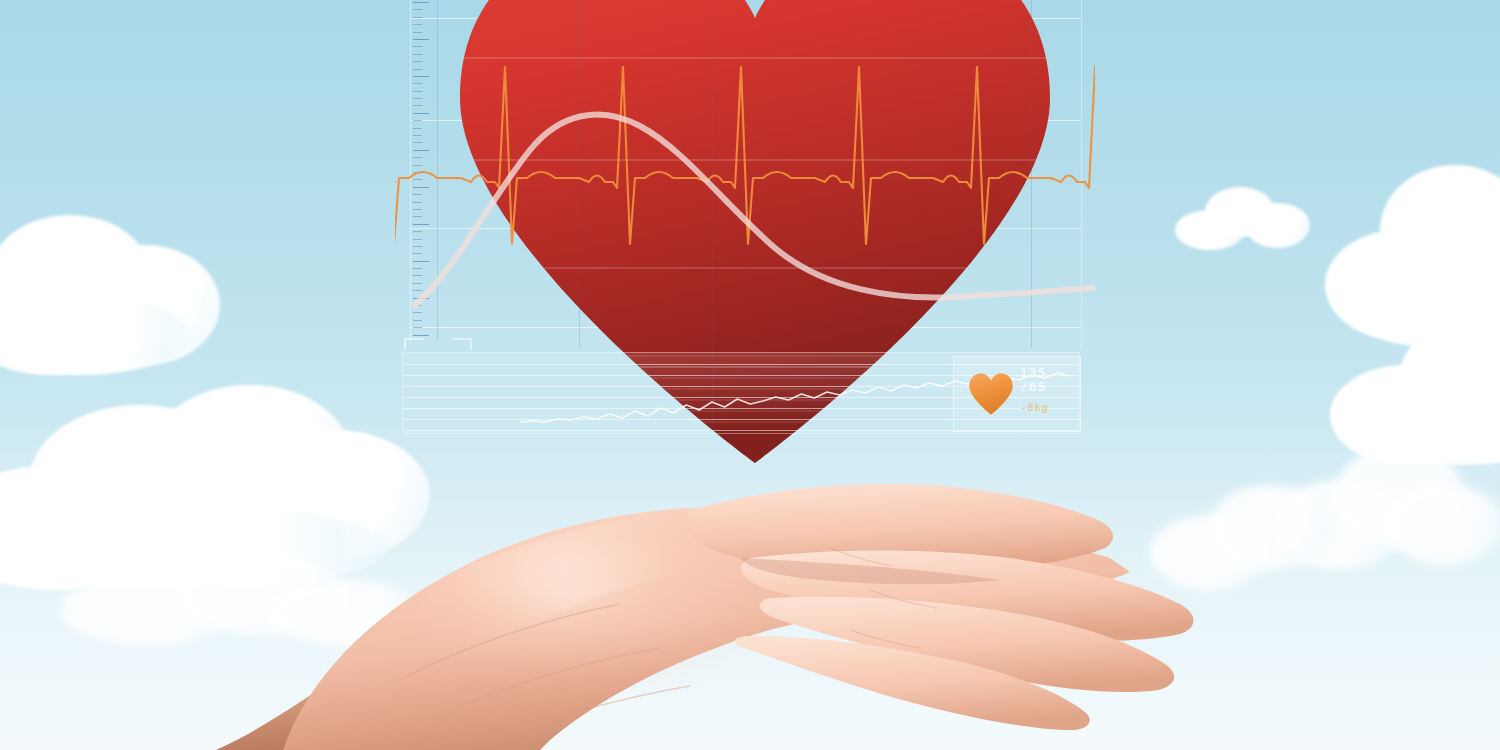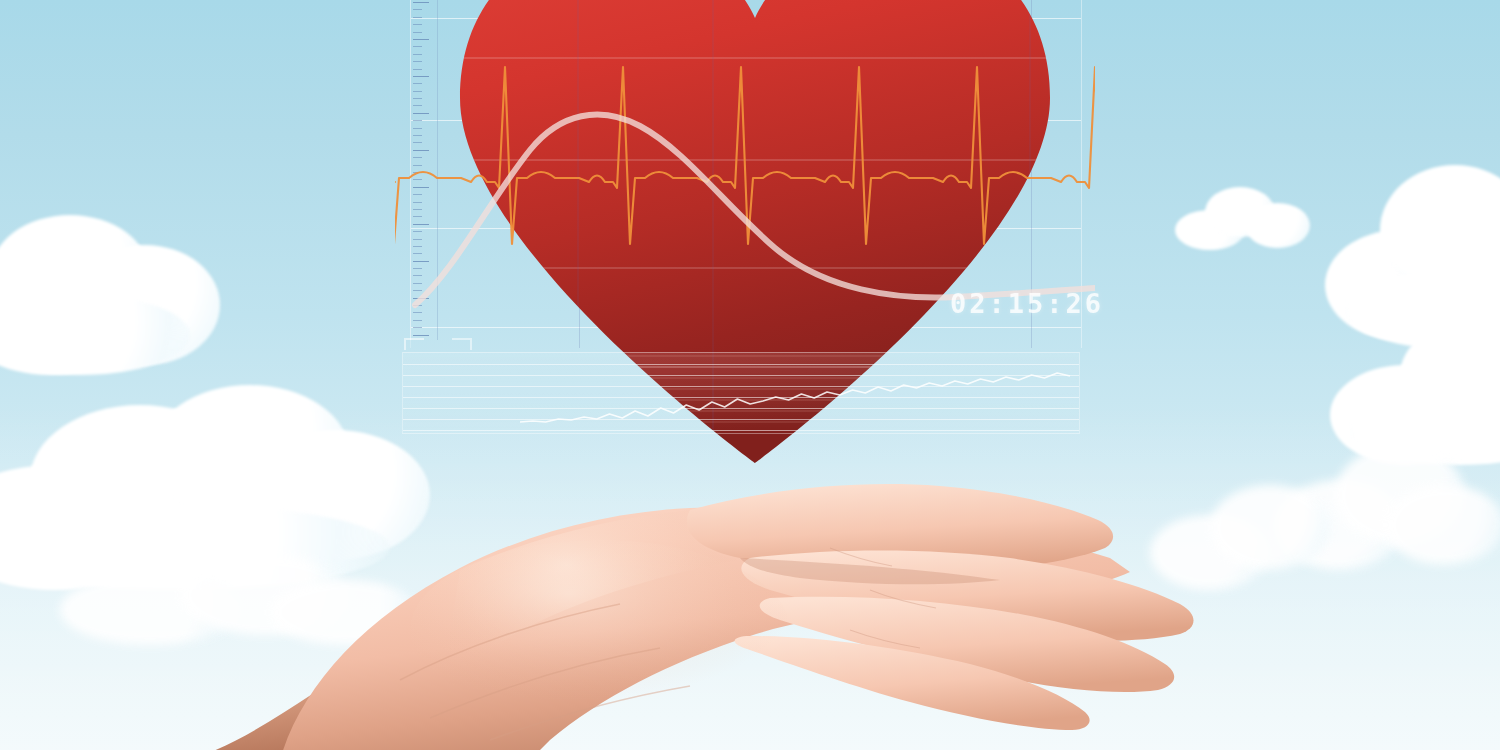--- a/index.html
+++ b/index.html
@@ -291,22 +291,39 @@
     <div class="gl" style="top:33px;"></div>
     <div class="gl" style="top:44px;"></div>
     <div class="gl" style="top:55px;"></div>
     <div class="gl" style="top:66px;"></div>
     <div class="gl" style="top:77px;"></div>
   </div>
   <svg class="hud" style="left:402px;top:350px;width:680px;height:86px;" width="680" height="86" viewBox="0 0 680 86" xmlns="http://www.w3.org/2000/svg">
     <polyline id="trendLine" fill="none" stroke="#ffffff" stroke-width="1.6" stroke-linejoin="round" opacity="0.85" points="118.0,72.0 130.8,71.0 143.6,72.0 156.4,69.0 169.2,70.0 182.0,67.0 194.7,69.0 207.5,64.0 220.3,68.0 233.1,61.0 245.9,66.0 258.7,58.0 271.5,63.0 284.3,55.0 297.1,60.0 309.9,52.0 322.7,57.0 335.4,49.0 348.2,54.0 361.0,51.0 373.8,47.0 386.6,50.0 399.4,44.0 412.2,48.0 425.0,42.0 437.8,45.0 450.6,40.0 463.3,43.0 476.1,37.0 488.9,41.0 501.7,35.0 514.5,38.0 527.3,33.0 540.1,36.0 552.9,31.0 565.7,34.0 578.5,29.0 591.3,32.0 604.0,27.0 616.8,30.0 629.6,25.0 642.4,28.0 655.2,23.0 668.0,26.0"></polyline>
   </svg>
 
-  <div class="timer">02:15:26</div>
-
+
+  <div class="widget">
+    <svg class="w-heart" viewBox="0 0 48 46" xmlns="http://www.w3.org/2000/svg">
+      <defs>
+        <linearGradient id="og" x1="0" y1="0" x2="0.3" y2="1">
+          <stop offset="0%" stop-color="#f7ab62"></stop>
+          <stop offset="45%" stop-color="#ef943f"></stop>
+          <stop offset="100%" stop-color="#dd7f2c"></stop>
+        </linearGradient>
+      </defs>
+      <path d="M24 44 C24 44 2 27 2 15 C2 7 8 2 14 2 C19 2 22 6 24 9
+               C26 6 29 2 34 2 C40 2 46 7 46 15 C46 27 24 44 24 44 Z" fill="url(#og)" stroke="rgba(255,255,255,.35)" stroke-width="1"></path>
+    </svg>
+    <div class="w-vals">
+      <span class="w-sys">135</span>
+      <span class="w-dia">/85</span>
+    </div>
+    <div class="w-weight">-8kg</div>
+  </div>
 
   <div class="hand">
     <svg width="1070" height="320" viewBox="0 0 1070 320" xmlns="http://www.w3.org/2000/svg">
       <defs>
         <linearGradient id="skin" x1="0.15" y1="0" x2="0.55" y2="1">
           <stop offset="0%" stop-color="#fbd8c8"></stop>
           <stop offset="22%" stop-color="#f9cdb9"></stop>
           <stop offset="50%" stop-color="#f2bda6"></stop>
           <stop offset="74%" stop-color="#dfa287"></stop>
           <stop offset="100%" stop-color="#bf8165"></stop>

